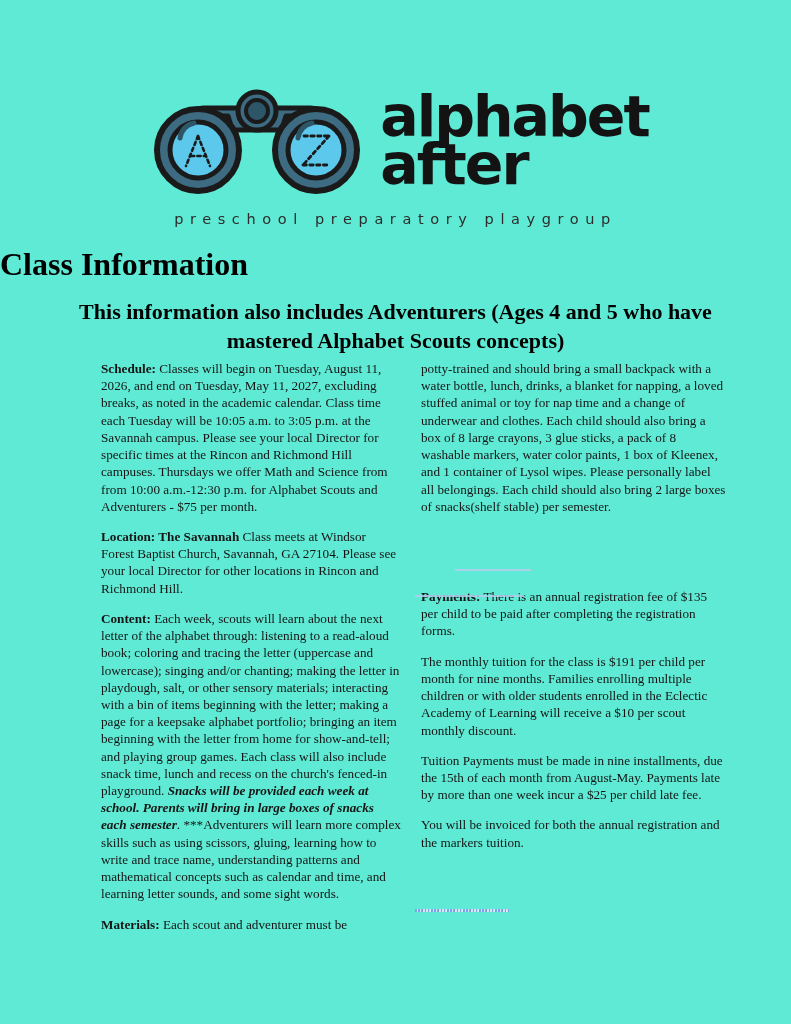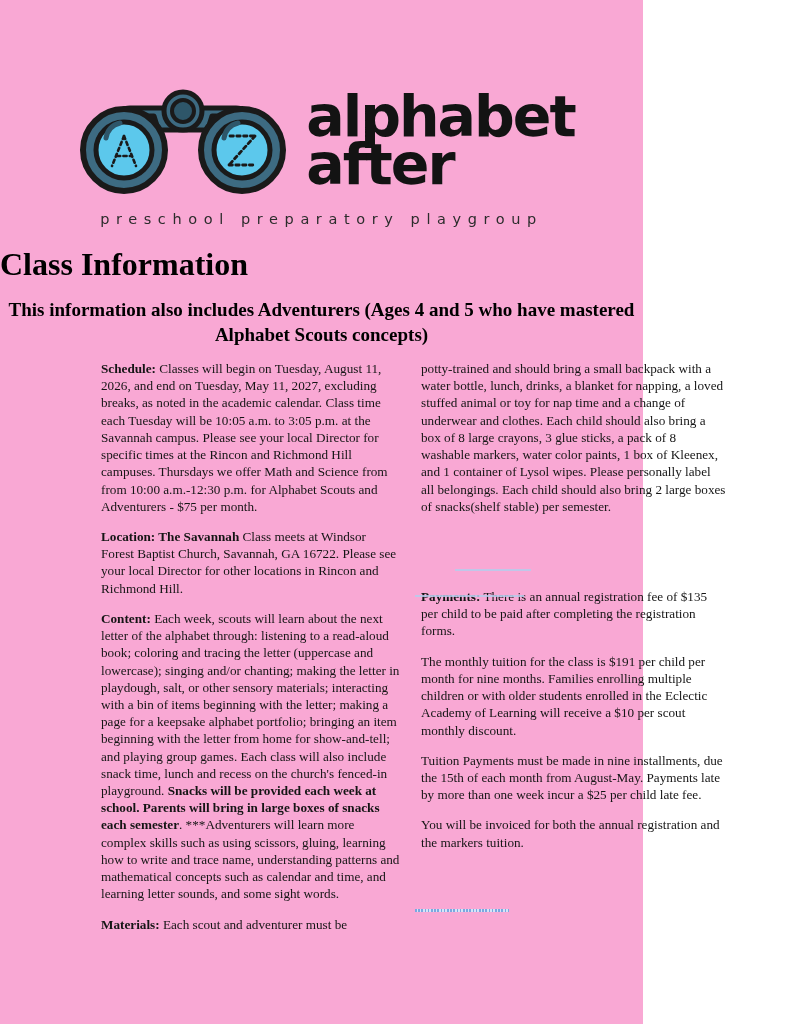--- a/index.html
+++ b/index.html
@@ -10,24 +10,24 @@
   body {
     width: 791px;
     height: 1024px;
     overflow: hidden;
     font-family: "Liberation Serif", "DejaVu Serif", serif;
     color: #000000;
     position: relative;
   }
 
   .page {
-    width: 643px;
+    width: 791px;
     height: 1024px;
     position: relative;
-    background: #f9a8d4;
+    background: #5eead4;
     box-sizing: border-box;
   }
 
   
   .logo-block {
     width: 100%;
     padding-top: 86px;
     display: flex;
     flex-direction: column;
     align-items: center;
@@ -74,21 +74,21 @@
     font-family: "Liberation Serif", serif;
     font-weight: 700;
     font-size: 32px;
     margin: 19px 0 0 0;
     letter-spacing: 0px;
   }
   .doc-subtitle {
     text-align: center;
     font-family: "Liberation Serif", serif;
     font-weight: 700;
-    font-size: 19px;
+    font-size: 22px;
     line-height: 1.32;
     margin: 14px auto 0 auto;
     width: 640px;
   }
 
   
   .columns {
     position: absolute;
     top: 360px;
     left: 12px;
@@ -115,20 +115,21 @@
     margin: 0 0 13px 0;
   }
   .col p.tight {
     margin-bottom: 0;
   }
   .lbl {
     font-weight: 700;
   }
   .bi {
     font-weight: 700;
+    font-style: italic;
   }
   .spacer-gap { height: 60px; }
 
   
   .hl-bar {
     position: absolute;
     background: #b6cdec;
     opacity: 0.85;
     height: 2px;
   }
@@ -196,21 +197,21 @@
 
   <h1 class="doc-title">Class Information</h1>
   <h2 class="doc-subtitle">This information also includes Adventurers (Ages 4 and 5 who have mastered Alphabet Scouts concepts)</h2>
 
   <div class="columns">
 
     <div class="col col-left">
 
       <p><span class="lbl">Schedule:</span><span> Classes will begin on Tuesday, August 11, 2026, and end on Tuesday, May 11, 2027, excluding breaks, as noted in the academic calendar. Class time each Tuesday will be 10:05 a.m. to 3:05 p.m. at the Savannah campus. Please see your local Director for specific times at the Rincon and Richmond Hill campuses. Thursdays we offer Math and Science from from 10:00 a.m.-12:30 p.m. for Alphabet Scouts and Adventurers - $75 per month.</span></p>
 
-      <p><span class="lbl">Location: The Savannah</span><span> Class meets at Windsor Forest Baptist Church, Savannah, GA 16722. Please see your local Director for other locations in Rincon and Richmond Hill.</span></p>
+      <p><span class="lbl">Location: The Savannah</span><span> Class meets at Windsor Forest Baptist Church, Savannah, GA 27104. Please see your local Director for other locations in Rincon and Richmond Hill.</span></p>
 
       <p><span class="lbl">Content:</span><span> Each week, scouts will learn about the next letter of the alphabet through: listening to a read-aloud book; coloring and tracing the letter (uppercase and lowercase); singing and/or chanting; making the letter in playdough, salt, or other sensory materials; interacting with a bin of items beginning with the letter; making a page for a keepsake alphabet portfolio; bringing an item beginning with the letter from home for show-and-tell; and playing group games. Each class will also include snack time, lunch and recess on the church's fenced-in playground. </span><span class="bi">Snacks will be provided each week at school. Parents will bring in large boxes of snacks each semester</span><span>. ***Adventurers will learn more complex skills such as using scissors, gluing, learning how to write and trace name, understanding patterns and mathematical concepts such as calendar and time, and learning letter sounds, and some sight words.</span></p>
 
       <p class="tight"><span class="lbl">Materials:</span><span>  Each scout and adventurer must be</span></p>
     </div>
 
     <div class="col col-right">
 
       <p>potty-trained and should bring a small backpack with a water bottle, lunch,  drinks, a blanket for  napping, a loved stuffed animal or toy for nap time and a change of underwear and clothes. Each child should also bring a box of 8 large crayons, 3 glue sticks, a pack of 8 washable markers,  water  color paints, 1 box of Kleenex, and 1 container of Lysol wipes. Please personally label all belongings. Each child should also bring 2 large boxes of snacks(shelf stable) per semester.</p>
 

